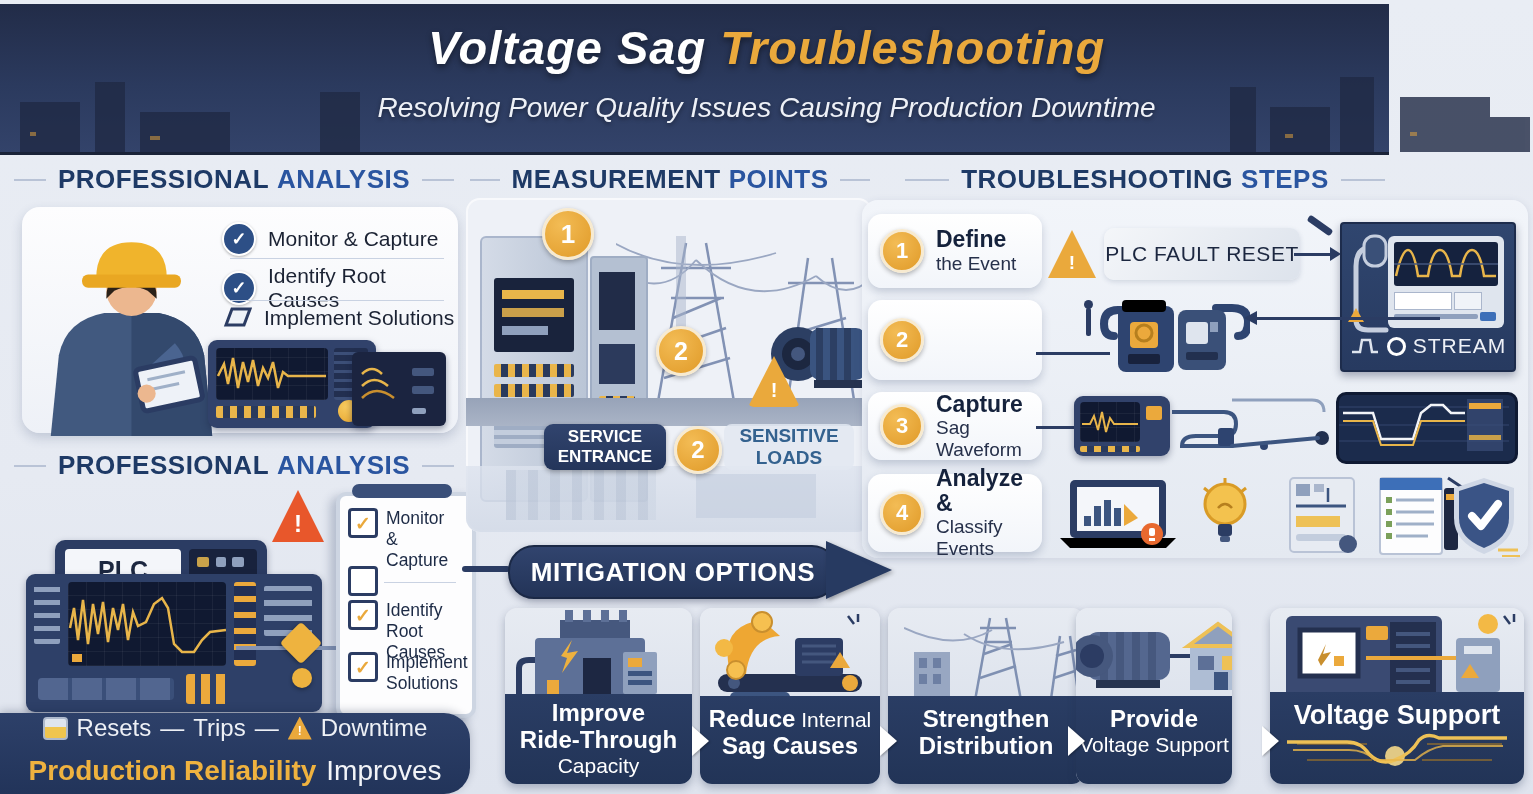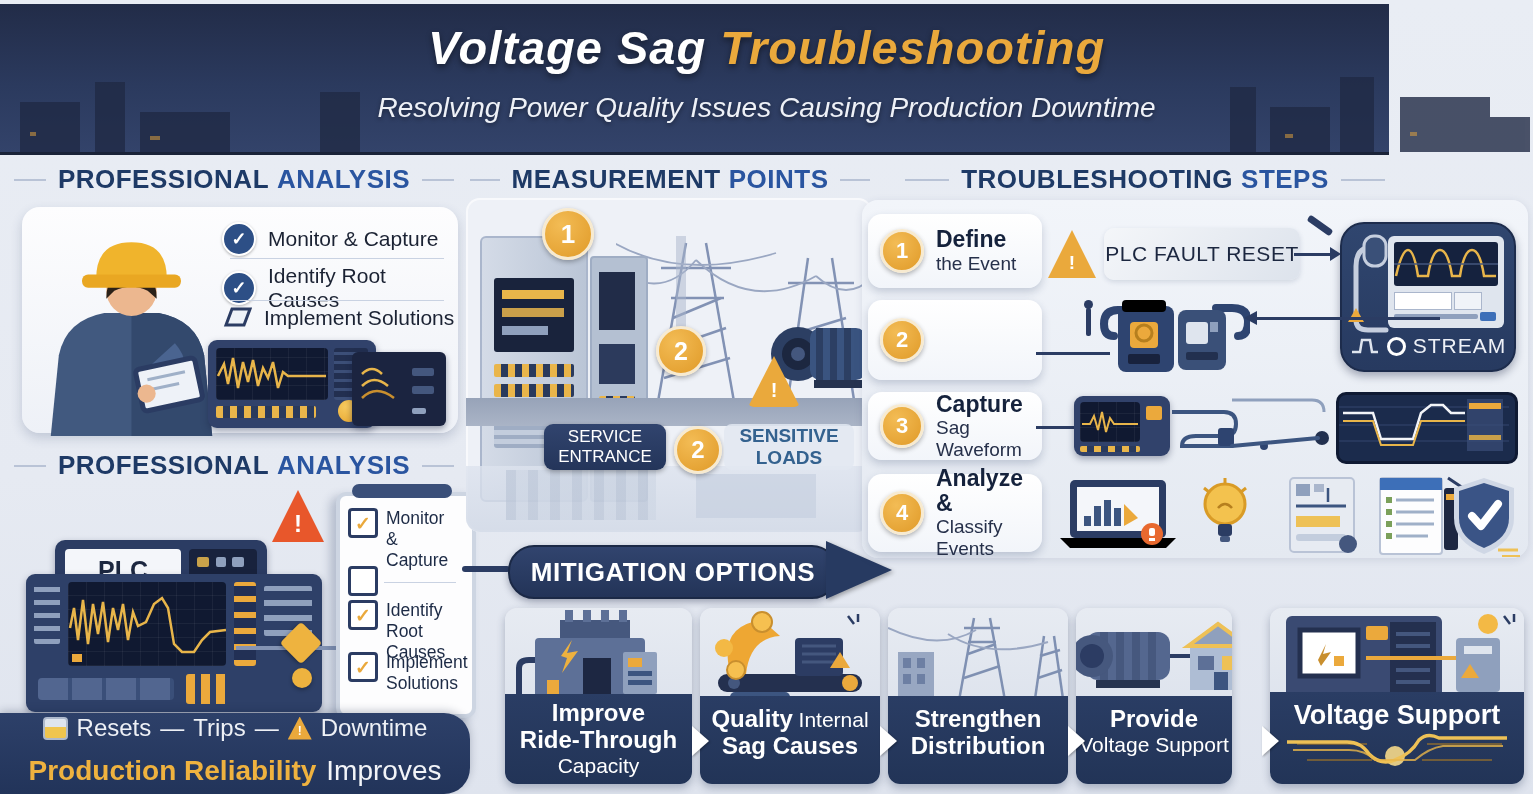--- a/index.html
+++ b/index.html
@@ -37,21 +37,21 @@
 
   .num{background:radial-gradient(circle at 35% 30%,#f3bc55,#e09a28);border:3px solid #f7ead0;
        border-radius:50%;color:#fff;font-weight:700;display:flex;align-items:center;
        justify-content:center;box-shadow:0 2px 5px rgba(0,0,0,.3);}
 
   .tri{clip-path:polygon(50% 0,100% 100%,0 100%);display:flex;align-items:flex-end;
        justify-content:center;color:#fff;font-weight:700;}
   .tri-gold{background:#eaa93c;}
   .tri-red{background:#e8572b;}
 
-  .navy-label{background:linear-gradient(180deg,#31446e,#24355a);color:#fff;font-weight:400;
+  .navy-label{background:linear-gradient(180deg,#31446e,#24355a);color:#fff;font-weight:700;
               text-align:center;border-radius:9px;box-shadow:0 2px 5px rgba(0,0,0,.3);}
 
   
   .scope{background:#31426b;border-radius:9px;box-shadow:0 3px 7px rgba(20,30,60,.35);}
   .scope-screen{background:#101931;border-radius:4px;overflow:hidden;
      background-image:repeating-linear-gradient(90deg,rgba(255,255,255,.05) 0 1px,transparent 1px 18px),
                       repeating-linear-gradient(0deg,rgba(255,255,255,.05) 0 1px,transparent 1px 14px);}
   .btn-strip{background:repeating-linear-gradient(90deg,#e9b54a 0 7px,#2a3a5c 7px 14px);border-radius:2px;}
 
   
@@ -370,21 +370,21 @@
   <div class="abs tri tri-gold" style="left:1048px;top:230px;width:48px;height:44px;font-size:19px;padding-bottom:4px;">
       <span>!</span>
     </div>
   <div class="abs flexc" style="left:1104px;top:228px;width:196px;height:52px;background:linear-gradient(135deg,#f4f6f9,#dde3ec);border-radius:10px;font-size:21px;color:#1c2740;letter-spacing:.5px;box-shadow:0 2px 5px rgba(40,60,100,.15);">
     <span>PLC FAULT RESET</span>
   </div>
   <div class="abs line" style="left:1294px;top:253px;width:40px;height:3px;"></div>
   <div class="abs" style="left:1330px;top:247px;width:0;height:0;border-top:7px solid transparent;border-bottom:7px solid transparent;border-left:11px solid #2b3c63;"></div>
   <div class="abs line" style="left:1306px;top:222px;width:28px;height:7px;border-radius:3px;transform:rotate(35deg);"></div>
 
-  <div class="abs" style="left:1340px;top:222px;width:172px;height:146px;background:linear-gradient(180deg,#30466f,#273a60);border:2px solid #1d2c4c;border-radius:24px;box-shadow:0 4px 9px rgba(20,30,60,.35);">
+  <div class="abs" style="left:1340px;top:222px;width:172px;height:146px;background:linear-gradient(180deg,#30466f,#273a60);border:2px solid #1d2c4c;border-radius:4px;box-shadow:0 4px 9px rgba(20,30,60,.35);">
     <svg class="abs" style="left:4px;top:8px;width:44px;height:108px;" viewBox="0 0 44 108">
       <path d="M30,14 Q10,14 10,34 L10,88 Q10,98 22,98 L40,98" stroke="#c5cede" stroke-width="5" fill="none" stroke-linecap="round"></path>
       <rect x="18" y="4" width="22" height="30" rx="10" fill="#3a5078" stroke="#c5cede" stroke-width="3"></rect>
       <path d="M10,76 l8,14 h-16 z" fill="#eba93c"></path>
     </svg>
     <div class="abs" style="left:46px;top:12px;width:116px;height:92px;background:#dfe5ee;border-radius:6px;overflow:hidden;">
       <div class="abs" style="left:6px;top:6px;width:104px;height:44px;background:#15223e;border-radius:3px;">
         <svg width="104" height="44" viewBox="0 0 104 44">
             <path d="M2,34 Q8,8 14,8 Q20,8 24,34 L34,34 Q38,8 46,8 Q54,8 58,34 L66,34 Q70,8 78,8 Q86,8 90,34 L102,34" stroke="#e8b54a" stroke-width="2.5" fill="none"></path>
             <line x1="0" y1="22" x2="104" y2="22" stroke="#44577e" stroke-width="1.5"></line>
@@ -579,27 +579,27 @@
       <circle cx="36" cy="62" r="9" fill="#f6c050" stroke="#c98f2e" stroke-width="2"></circle>
       <circle cx="24" cy="40" r="9" fill="#f3b945"></circle>
       <path d="M140,44 l10,16 h-20 z" fill="#eba93c"></path>
       <g stroke="#2b3c63" stroke-width="2.5">
           <line x1="148" y1="8" x2="154" y2="16"></line>
           <line x1="158" y1="6" x2="158" y2="14"></line>
         </g>
       <rect x="30" y="84" width="60" height="10" rx="5" fill="#3c5580"></rect>
     </svg>
     <div class="mlabel" style="height:78px;padding-top:10px;">
-      <div class="ln"><span class="b">Quality</span><span class="r"> Internal</span></div>
+      <div class="ln"><span class="b">Reduce</span><span class="r"> Internal</span></div>
       <div class="ln b">Sag Causes</div>
     </div>
   </div>
   <div class="chev" style="left:880px;top:726px;"></div>
 
-  <div class="mcard" style="left:888px;width:180px;">
+  <div class="mcard" style="left:888px;width:180px;padding-left:16px;">
     <svg width="180" height="98" viewBox="0 0 180 98">
       <rect x="10" y="44" width="36" height="54" fill="#98a7c2"></rect>
       <g fill="#6d7fa3">
           <rect x="15" y="50" width="8" height="10"></rect>
           <rect x="29" y="50" width="8" height="10"></rect>
           <rect x="15" y="66" width="8" height="10"></rect>
           <rect x="29" y="66" width="8" height="10"></rect>
         </g>
       <g stroke="#7f90b2" stroke-width="2.5" fill="none">
         <line x1="70" y1="98" x2="86" y2="10"></line>

